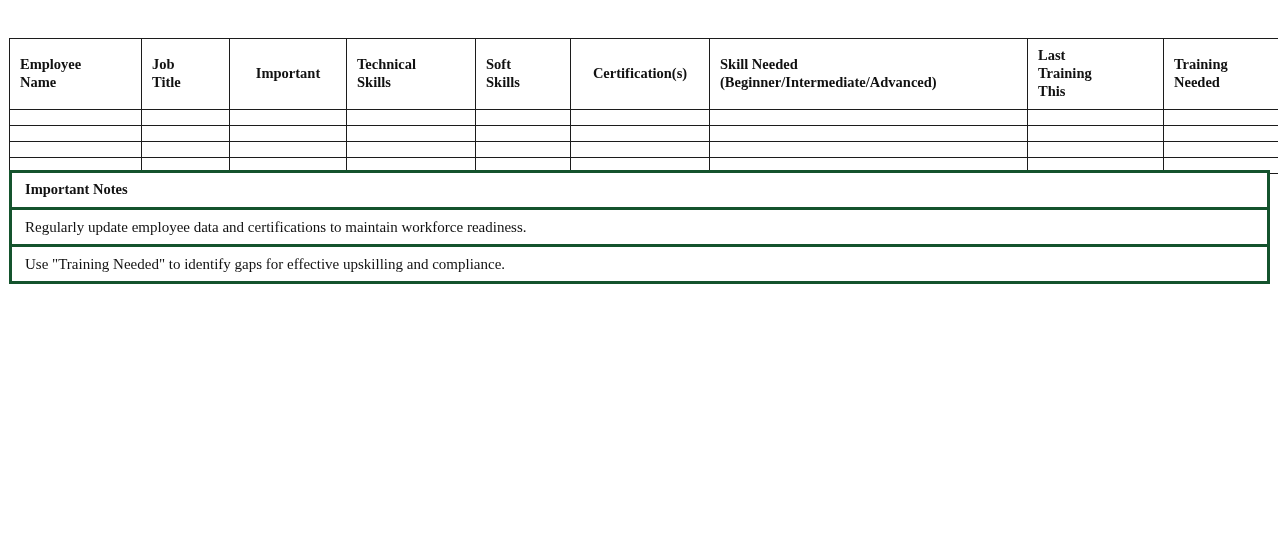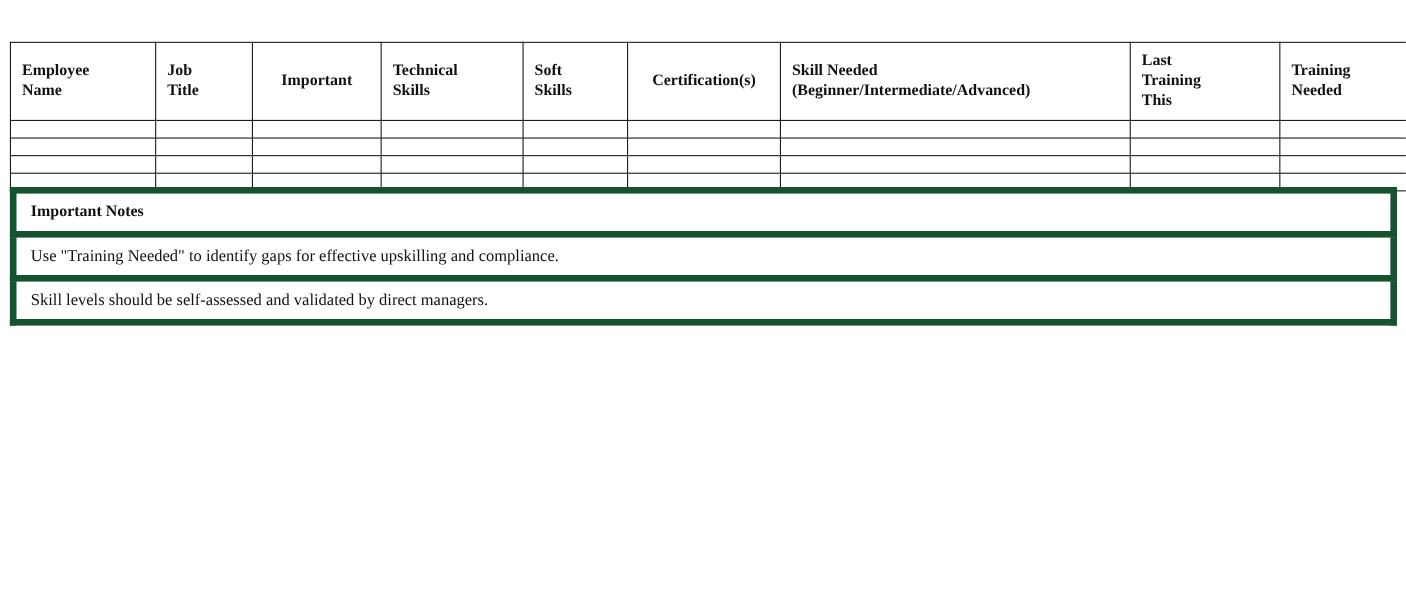--- a/index.html
+++ b/index.html
@@ -86,21 +86,21 @@
   }
 
   table.notes {
     border-collapse: collapse;
     table-layout: fixed;
     width: 1261px;
     background: #ffffff;
   }
 
   table.notes td {
-    border: 6px solid #14532d;
+    border: 3px solid #14532d;
     padding: 7px 0 7px 13px;
     height: 20px;
     font-size: 15px;
     line-height: 1.2;
     vertical-align: middle;
     text-align: left;
     background: #ffffff;
   }
 
   table.notes td.notes-title {
@@ -186,22 +186,22 @@
     </table>
   </div>
 
   <div class="notes-wrap">
     <table class="notes">
       <tbody id="notes-body">
         <tr>
           <td class="notes-title">Important Notes</td>
         </tr>
           <tr>
+            <td>Regularly update employee data and certifications to maintain workforce readiness.</td>
+          </tr>
+          <tr>
             <td>Use "Training Needed" to identify gaps for effective upskilling and compliance.</td>
-          </tr>
-          <tr>
-            <td>Skill levels should be self-assessed and validated by direct managers.</td>
           </tr>
         </tbody>
     </table>
   </div>
 
 </div>
 
 </body></html>

